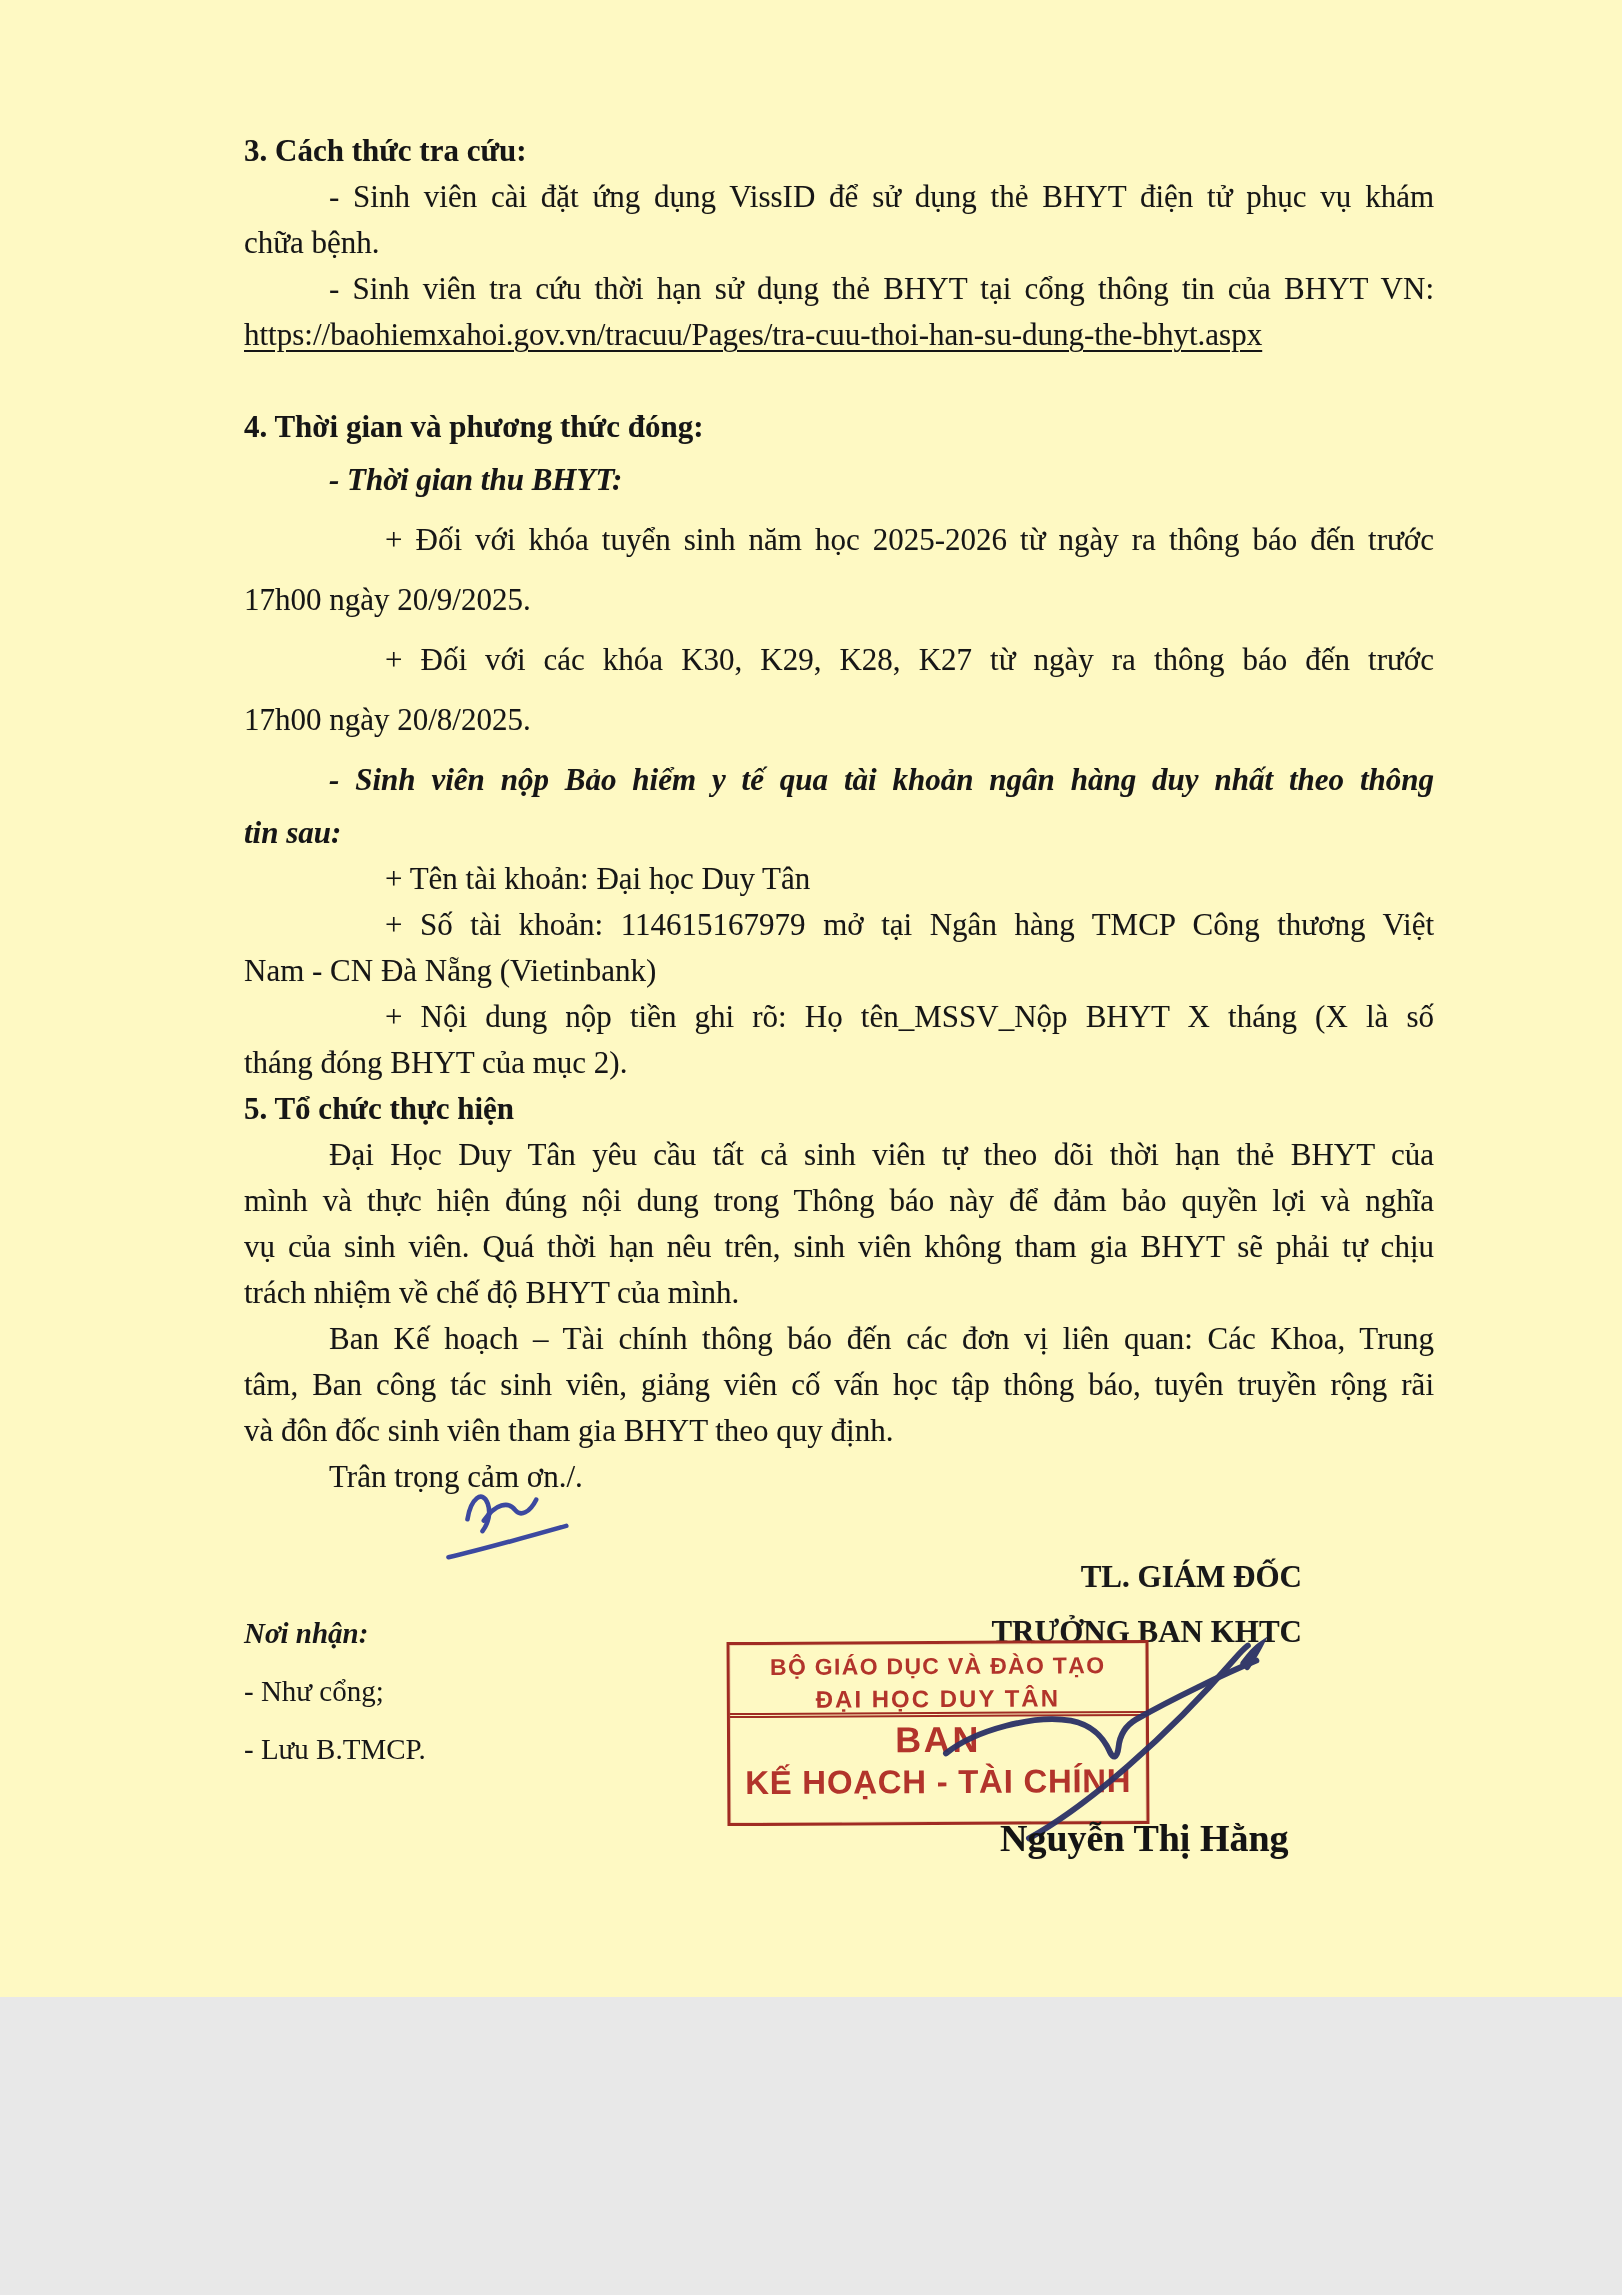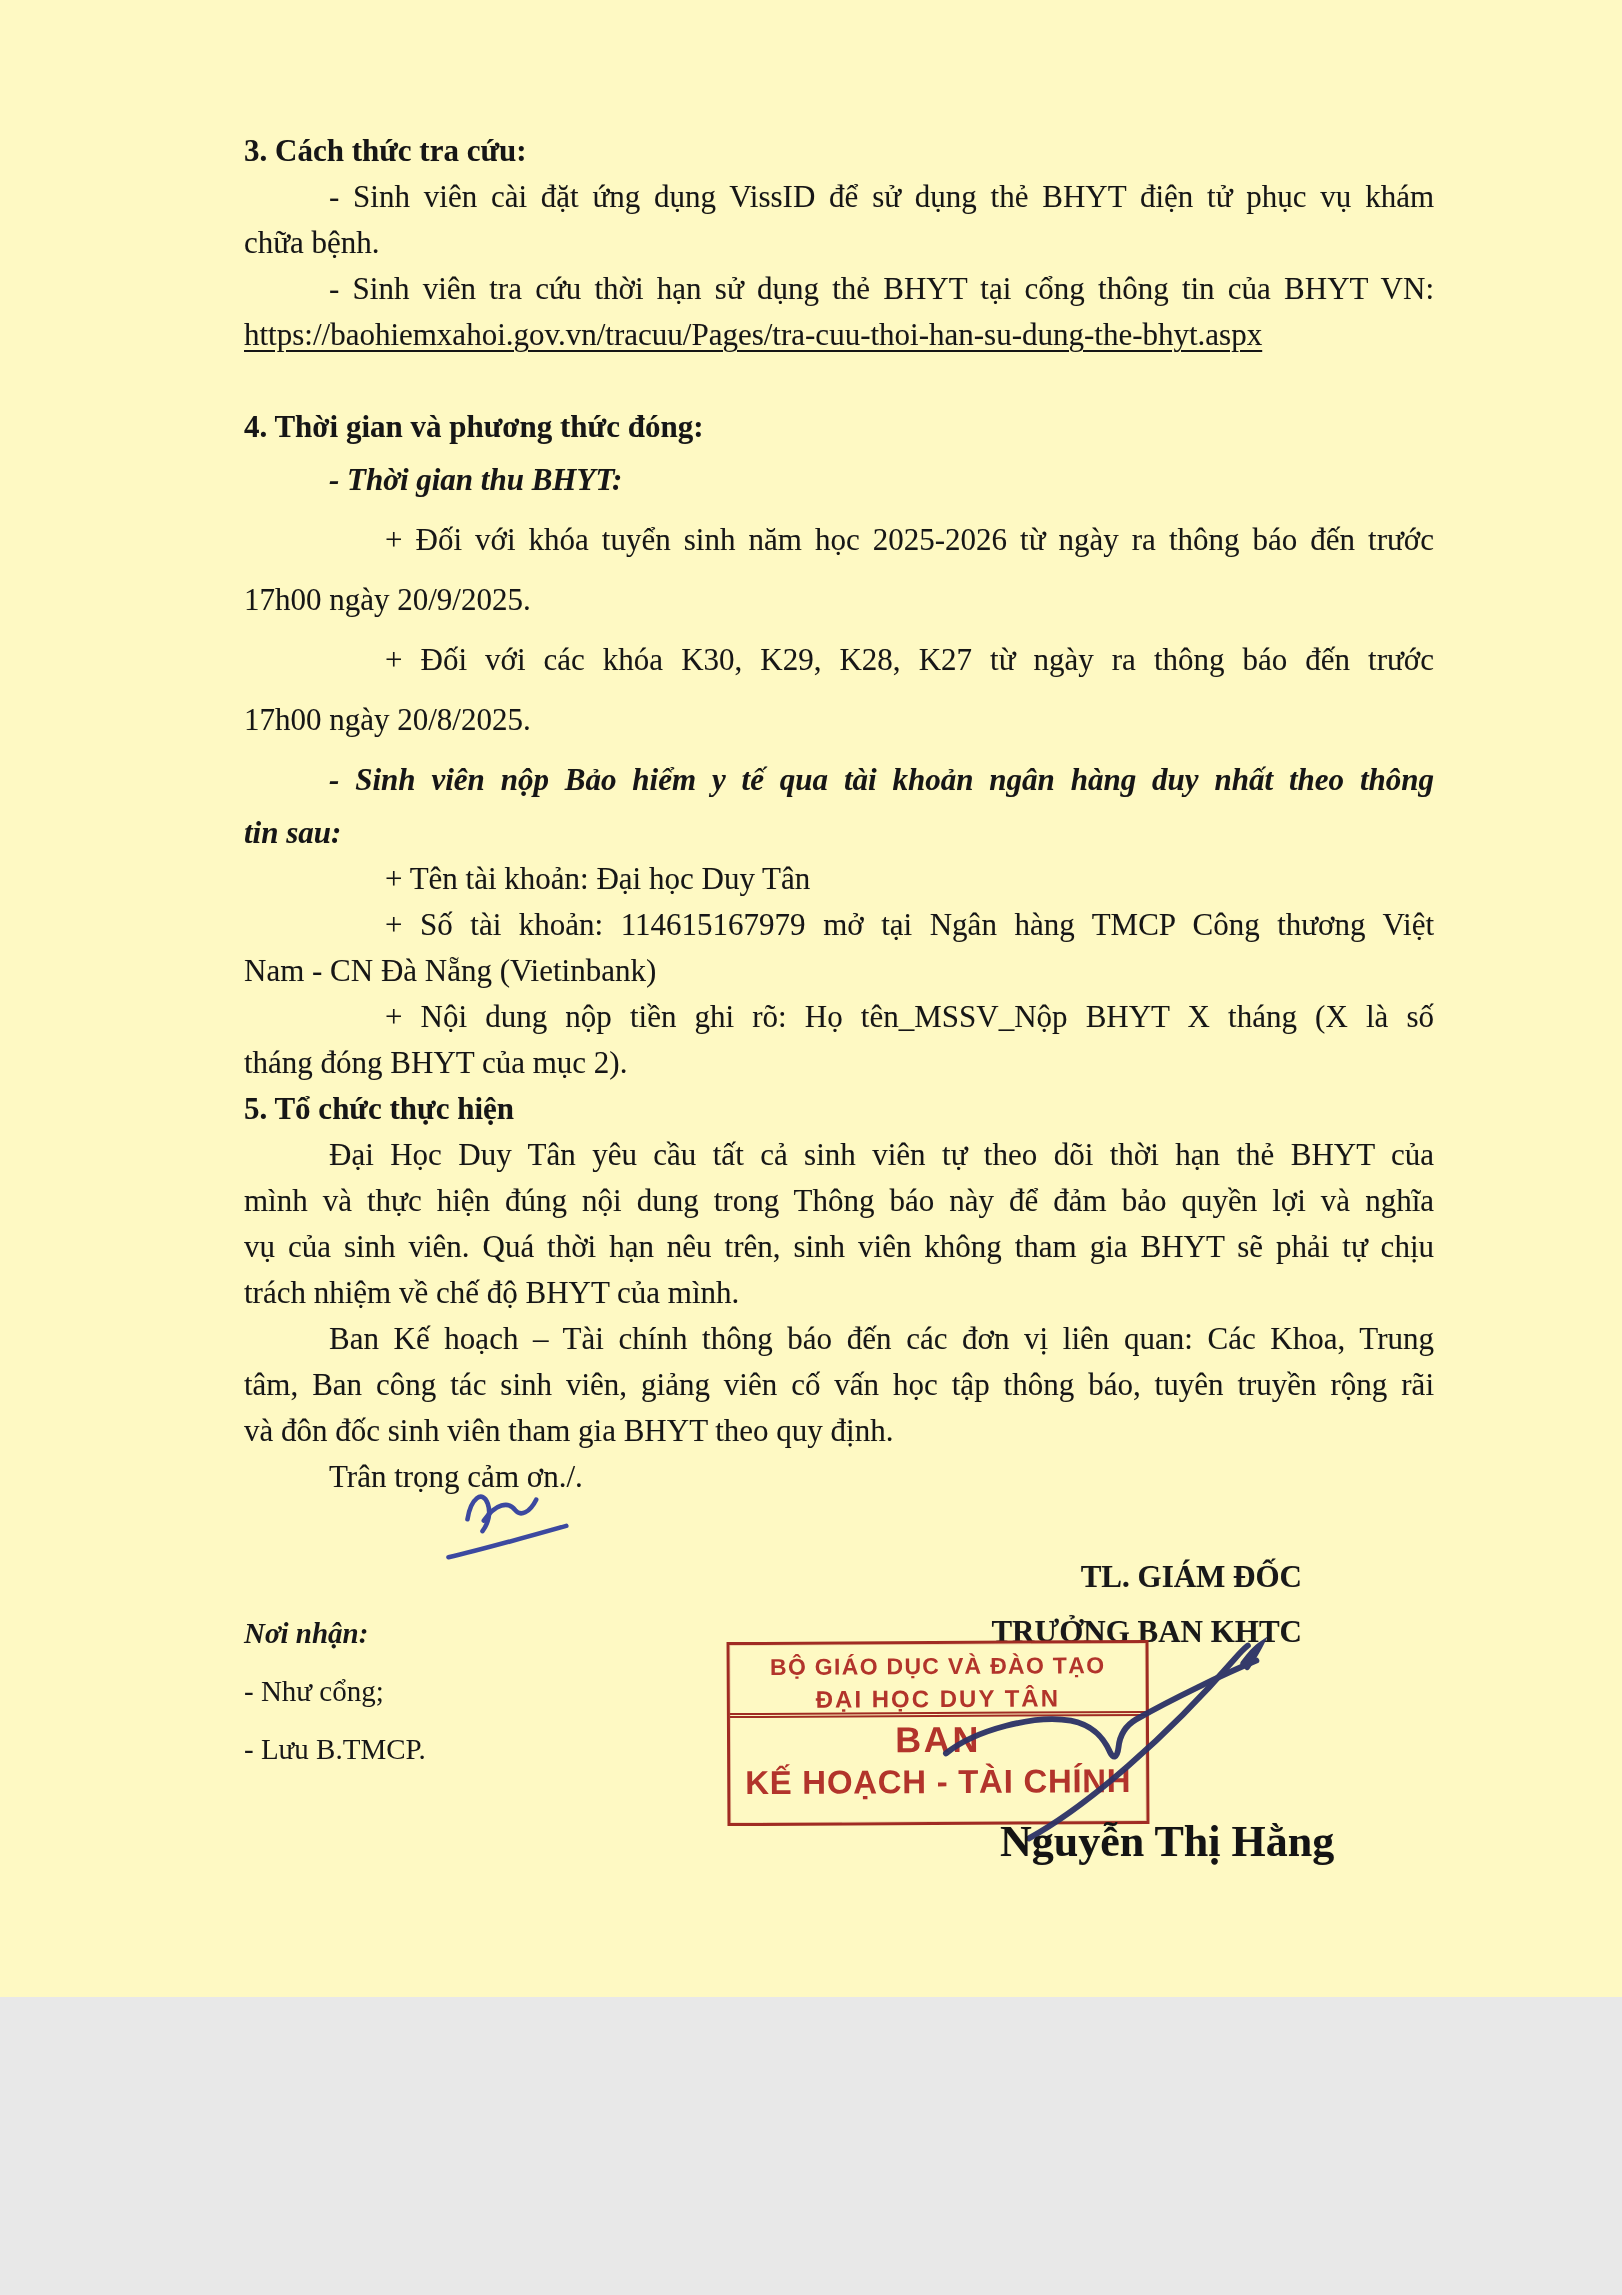--- a/index.html
+++ b/index.html
@@ -39,21 +39,21 @@
     text-align:right;font-weight:bold;font-size:31px;line-height:55px;
     color:#191919;text-shadow:0 0 0.7px rgba(0,0,0,.25);
   }
   .recipients{
     position:absolute;left:244px;top:1604px;
     font-size:29px;line-height:58px;color:#181818;
   }
   .recipients .head{font-weight:bold;font-style:italic;}
   .signer-name{
     position:absolute;left:1000px;top:1816px;
-    font-size:44px;font-weight:bold;color:#141414;
+    font-size:38px;font-weight:bold;color:#141414;
     white-space:nowrap;z-index:6;text-shadow:0 0 0.7px rgba(0,0,0,.25);
   }
 
   
   .stamp{
     position:absolute;left:727px;top:1641px;width:422px;height:184px;
     box-sizing:border-box;
     border:3.9px solid #a02c23;
     background:rgba(255,255,255,0);
     font-family:"Liberation Sans", sans-serif;

